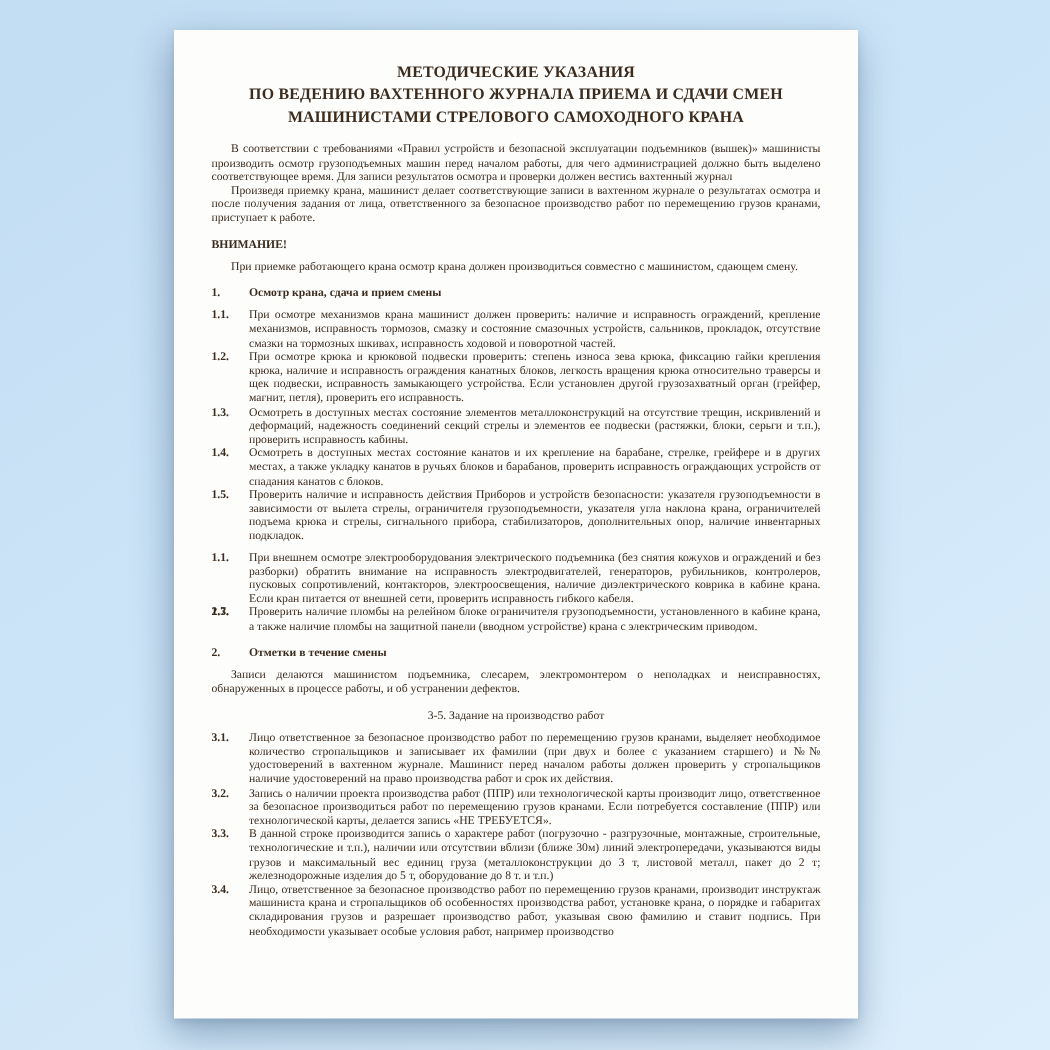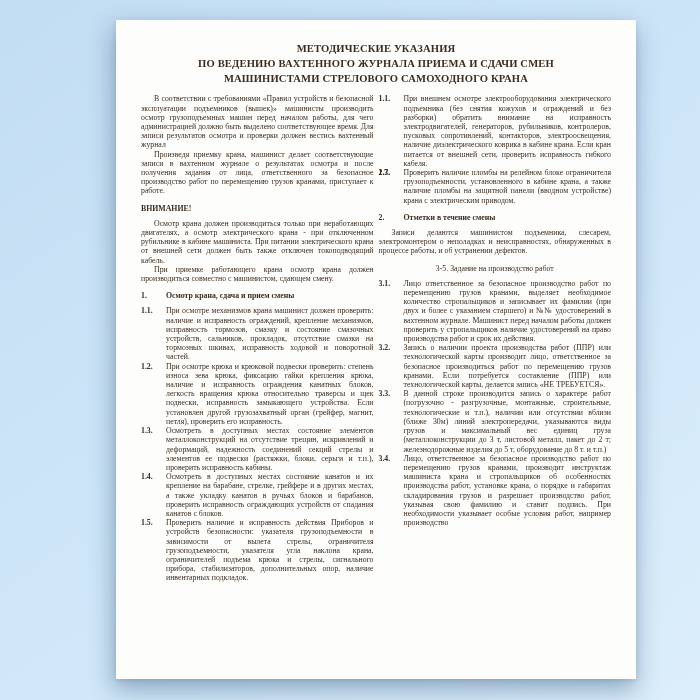--- a/index.html
+++ b/index.html
@@ -2,32 +2,32 @@
 <html lang="ru"><head>
 <meta charset="utf-8">
 <style>
   html,body{margin:0;padding:0;}
   body{
     width:700px;height:700px;position:relative;overflow:hidden;
     background:linear-gradient(145deg,#c2dcf2 0%,#cde5f8 45%,#dceefb 100%);
     font-family:"Liberation Serif","DejaVu Serif",serif;
   }
   .page{
-    position:absolute;left:116px;top:20px;width:520px;height:659px;
+    position:absolute;left:116px;top:20px;width:456px;height:659px;
     background:#fdfdfc;color:#3c2c1e;box-sizing:border-box;
     padding:22px 25px 0 25px;overflow:hidden;
     box-shadow:0 10px 24px rgba(96,126,158,.45),
                -6px 10px 20px rgba(96,126,158,.22),
                0 2px 5px rgba(96,126,158,.28);
   }
   .doc-title{
     text-align:center;font-weight:bold;font-size:10.6px;line-height:14.8px;
     letter-spacing:.15px;margin-bottom:8px;
   }
-  .cols{display:flex;gap:5px;}
+  .cols{display:flex;gap:5px;flex-direction:column;}
   .col{flex:1 1 0;min-width:0;font-size:7.8px;line-height:9.2px;text-align:justify;}
   .col p{margin:0;text-indent:13px;}
   .attention{font-weight:bold;margin:8px 0 6px;}
   .sec-head{position:relative;padding-left:25px;font-weight:bold;margin:8px 0 6px;text-align:left;}
   .sec-head .num{position:absolute;left:0;}
   .sec35{font-weight:normal;margin:8px 0 6px;text-align:center;}
   .item{position:relative;padding-left:25px;}
   .item .num{position:absolute;left:0;font-weight:bold;}
 </style>
 </head>
@@ -41,21 +41,20 @@
     <div>МАШИНИСТАМИ СТРЕЛОВОГО САМОХОДНОГО КРАНА</div>
   </div>
 
   <div class="cols">
 
     <div class="col">
       <p>В соответствии с требованиями «Правил устройств и безопасной эксплуатации подъемников (вышек)» машинисты производить осмотр грузоподъемных машин перед началом работы, для чего администрацией должно быть выделено соответствующее время. Для записи результатов осмотра и проверки должен вестись вахтенный журнал</p>
       <p>Произведя приемку крана, машинист делает соответствующие записи в вахтенном журнале о результатах осмотра и после получения задания от лица, ответственного за безопасное производство работ по перемещению грузов кранами, приступает к работе.</p>
 
       <div class="attention">ВНИМАНИЕ!</div>
-      <p>Осмотр крана должен производиться только при неработающих двигателях, а осмотр электрического крана - при отключенном рубильнике в кабине машиниста. При питании электрического крана от внешней сети должен быть также отключен токоподводящий кабель.</p>
       <p>При приемке работающего крана осмотр крана должен производиться совместно с машинистом, сдающем смену.</p>
 
       <div class="sec-head">
         <span class="num">1.</span>
         <span>Осмотр крана, сдача и прием смены</span>
       </div>
 
       <div class="item">
         <span class="num">1.1.</span>
         <span>При осмотре механизмов крана машинист должен проверить: наличие и исправность ограждений, крепление механизмов, исправность тормозов, смазку и состояние смазочных устройств, сальников, прокладок, отсутствие смазки на тормозных шкивах, исправность ходовой и поворотной частей.</span>

